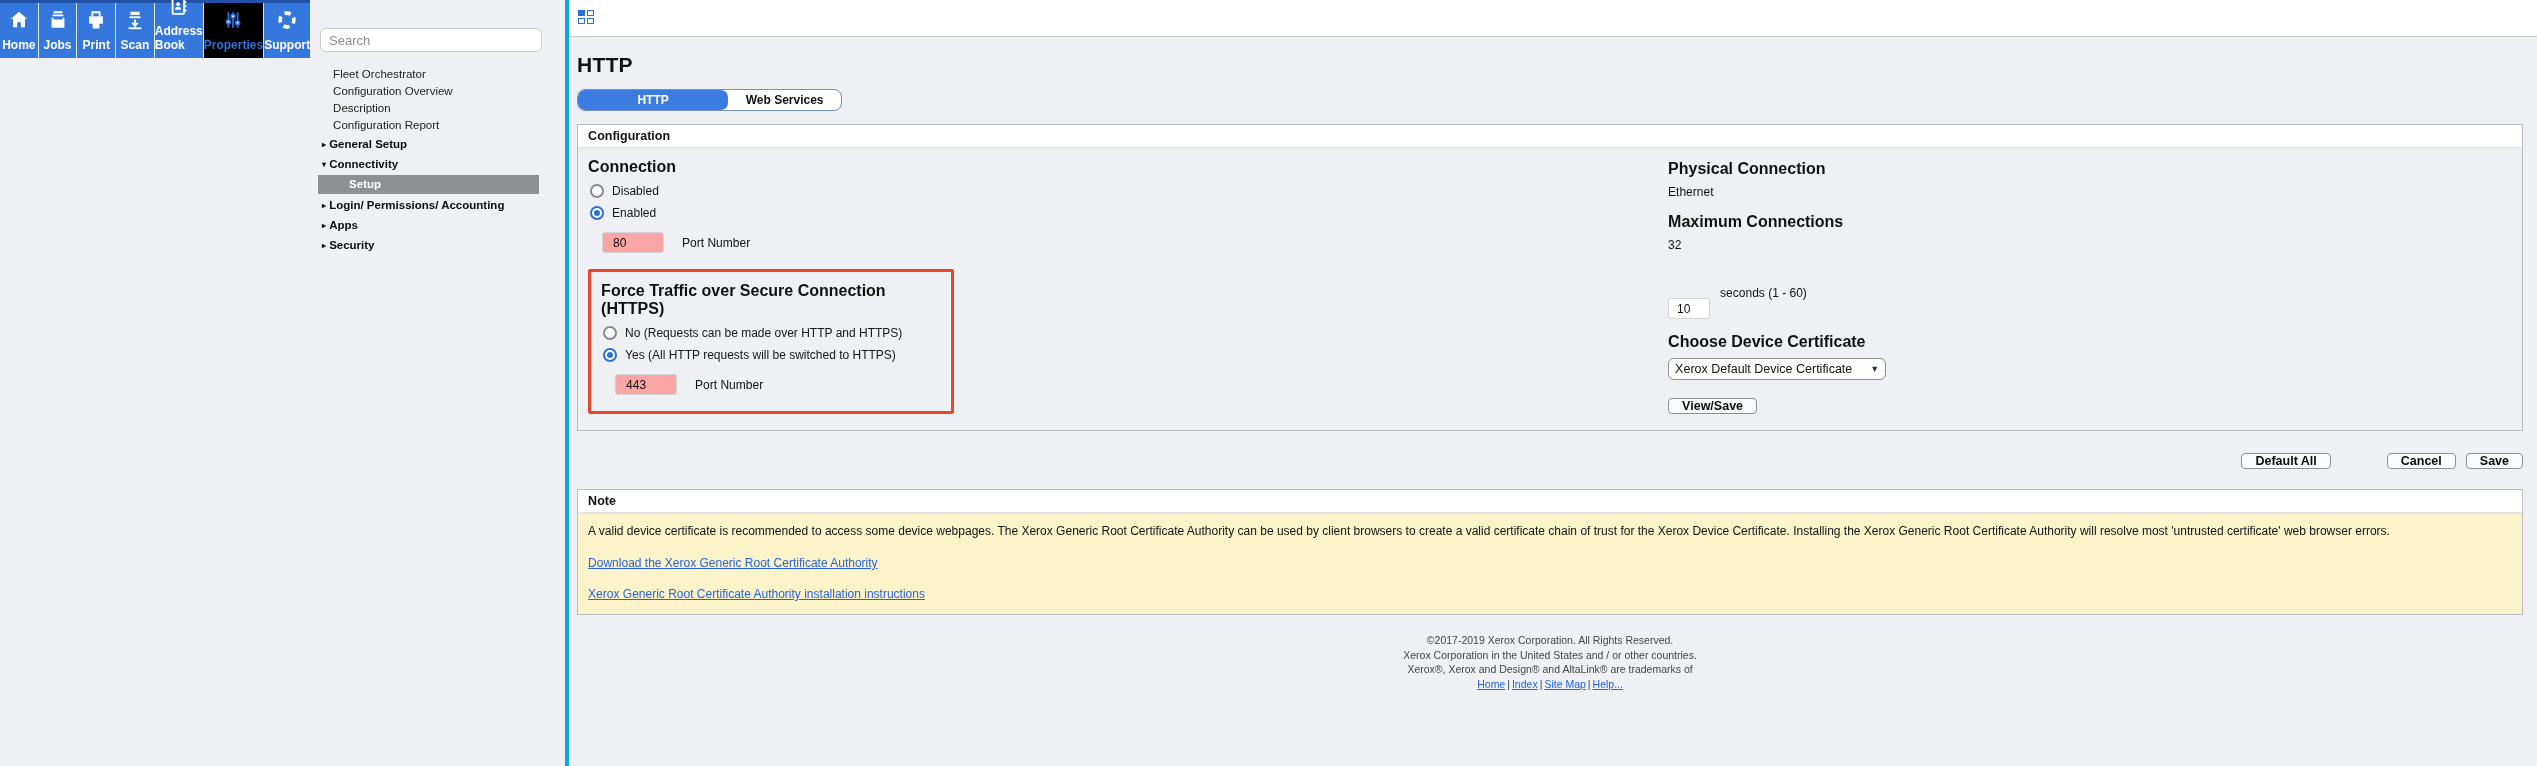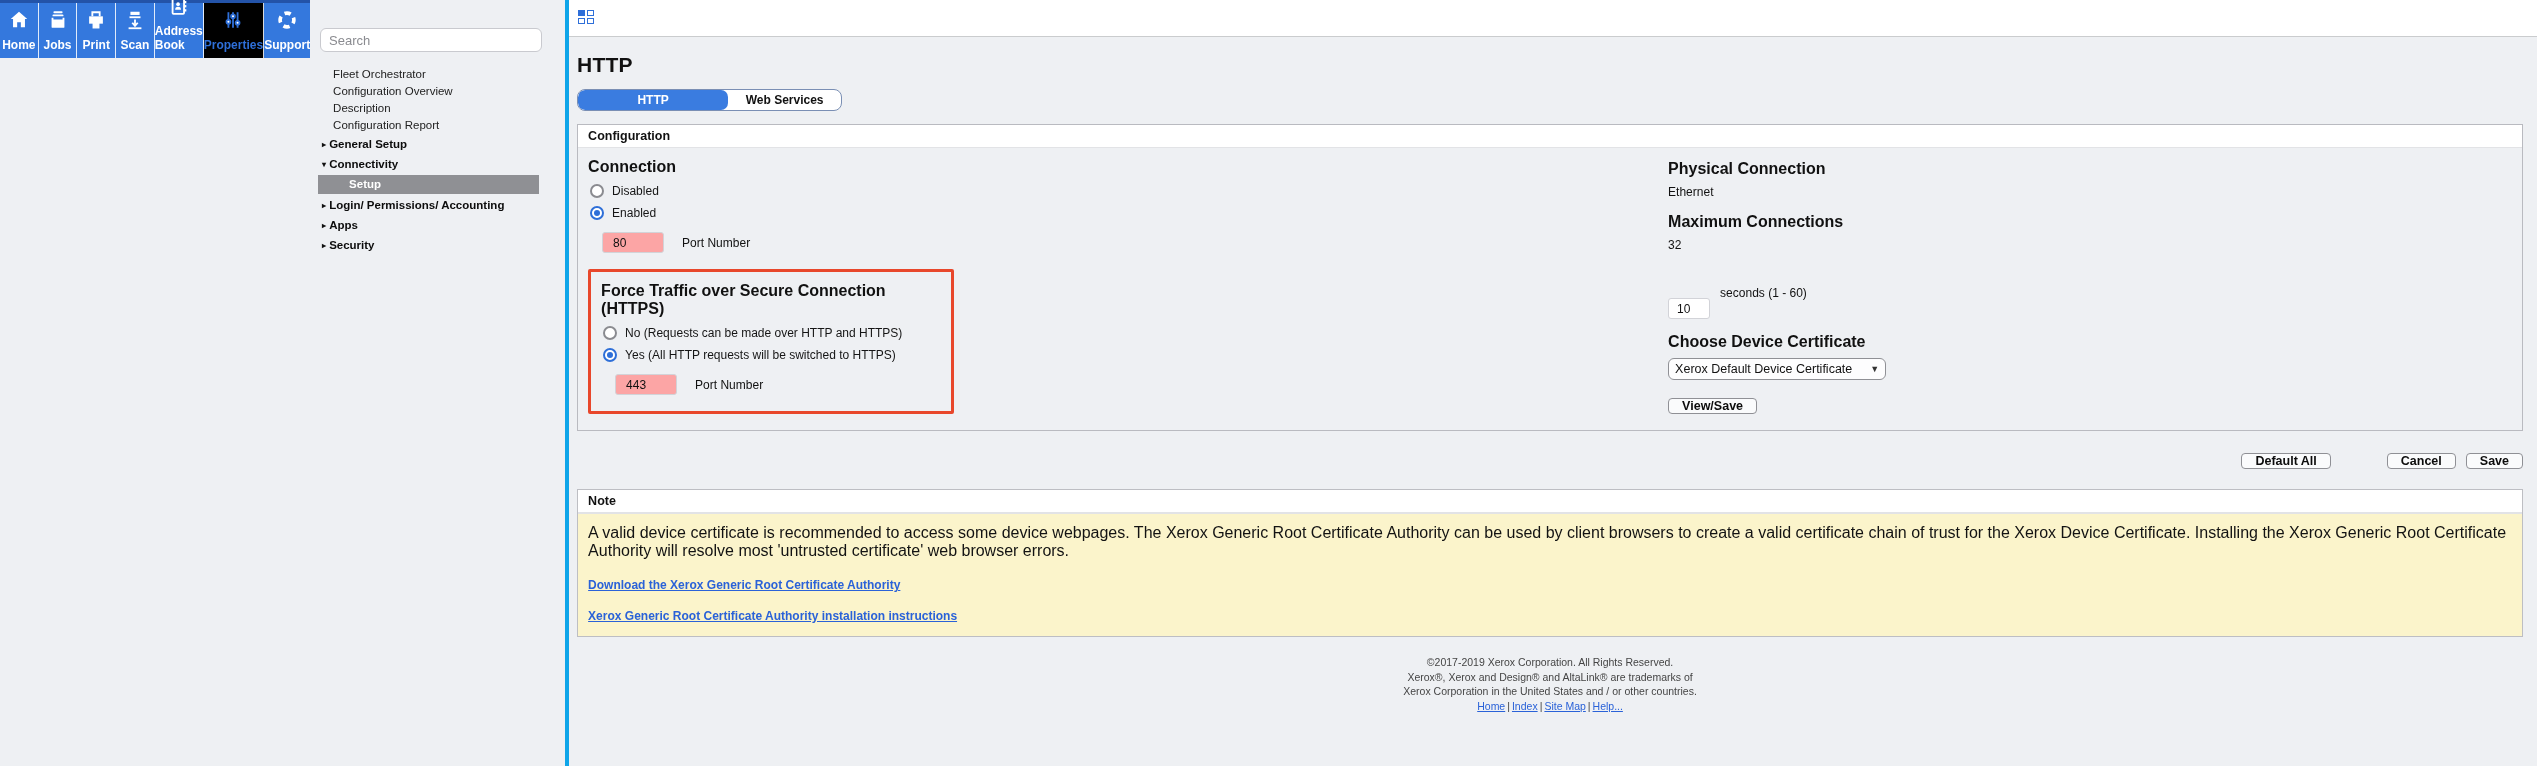--- a/index.html
+++ b/index.html
@@ -98,22 +98,22 @@
     font-family:"Liberation Sans",sans-serif; font-size:12.5px; font-weight:bold; color:#0c0c0c;
     padding:0 13px; cursor:pointer;
   }
   .viewsave { margin-top:4px; }
 
   .actionrow { display:flex; justify-content:flex-end; align-items:center; margin-top:22px; }
   .actionrow .gap-big { width:56px; } .actionrow .gap-sm { width:10px; }
 
   .notebox { margin-top:20px; border:1px solid #bdbec3; }
   .notebody { background:#fbf4cb; padding:10px 12px 14px 10px; border-top:1px solid #e2e3e6; }
-  .notetext { font-size:16px; color:#131313; }
-  .notelink { display:inline-block; font-size:12px; color:#2a62d8; text-decoration:underline; cursor:pointer; margin-top:19px;font-weight:bold; }
+  .notetext { font-size:12px; color:#131313; }
+  .notelink { display:inline-block; font-size:12px; color:#2a62d8; text-decoration:underline; cursor:pointer; margin-top:19px; }
   .linkline { line-height:12px; }
 
   .footer { margin-top:18px; text-align:center; font-size:10.5px; color:#454545; line-height:1.4; }
   .flink { color:#2a62d8; text-decoration:underline; cursor:pointer; }
   .fsep { color:#454545; margin:0 2px; }
 
   
   .gicon { width:17px; height:16px; display:grid; grid-template-columns:7px 7px; grid-template-rows:6px 6px; gap:2px; }
   .gicon span { border:1.5px solid #2e6fd9; }
   .gicon span.fill { background:#2e6fd9; }
@@ -341,22 +341,22 @@
           <div class="boxhead">Note</div>
           <div class="notebody">
             <div class="notetext">A valid device certificate is recommended to access some device webpages. The Xerox Generic Root Certificate Authority can be used by client browsers to create a valid certificate chain of trust for the Xerox Device Certificate. Installing the Xerox Generic Root Certificate Authority will resolve most 'untrusted certificate' web browser errors.</div>
             <div class="linkline"><a class="notelink">Download the Xerox Generic Root Certificate Authority</a></div>
             <div class="linkline"><a class="notelink">Xerox Generic Root Certificate Authority installation instructions</a></div>
           </div>
         </div>
 
         <div class="footer">
           <div>©2017-2019  Xerox Corporation. All Rights Reserved.</div>
+          <div>Xerox Corporation in the United States and / or other countries.</div>
           <div>Xerox®, Xerox and Design® and AltaLink® are trademarks of</div>
-          <div>Xerox Corporation in the United States and / or other countries.</div>
           <div>
             <a class="flink">Home</a><span class="fsep">|</span><a class="flink">Index</a><span class="fsep">|</span><a class="flink">Site Map</a><span class="fsep">|</span><a class="flink">Help...</a>
           </div>
         </div>
 
       </div>
     </div>
 
   </div>
 </div>

